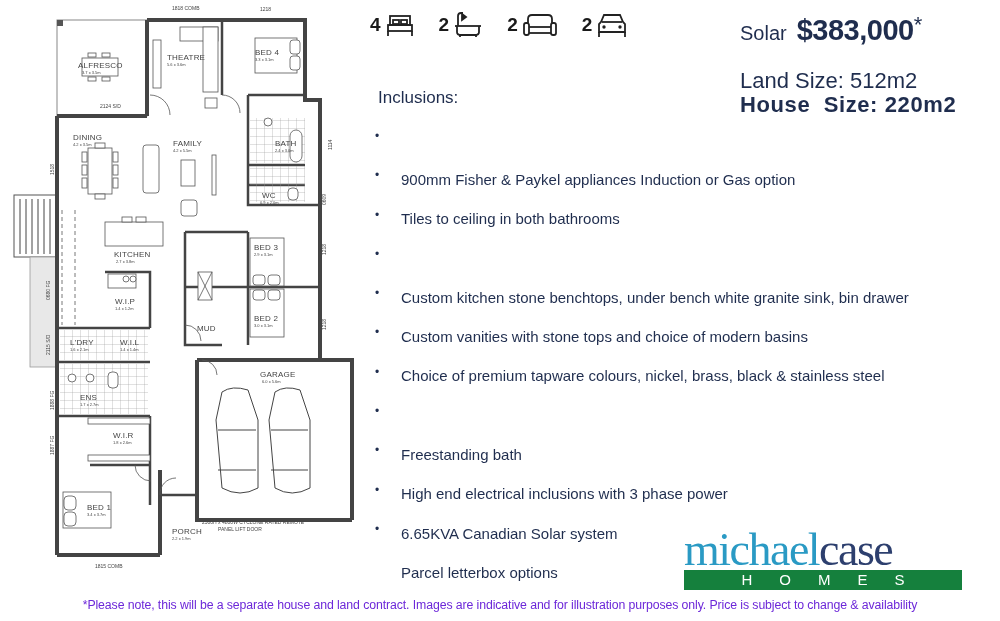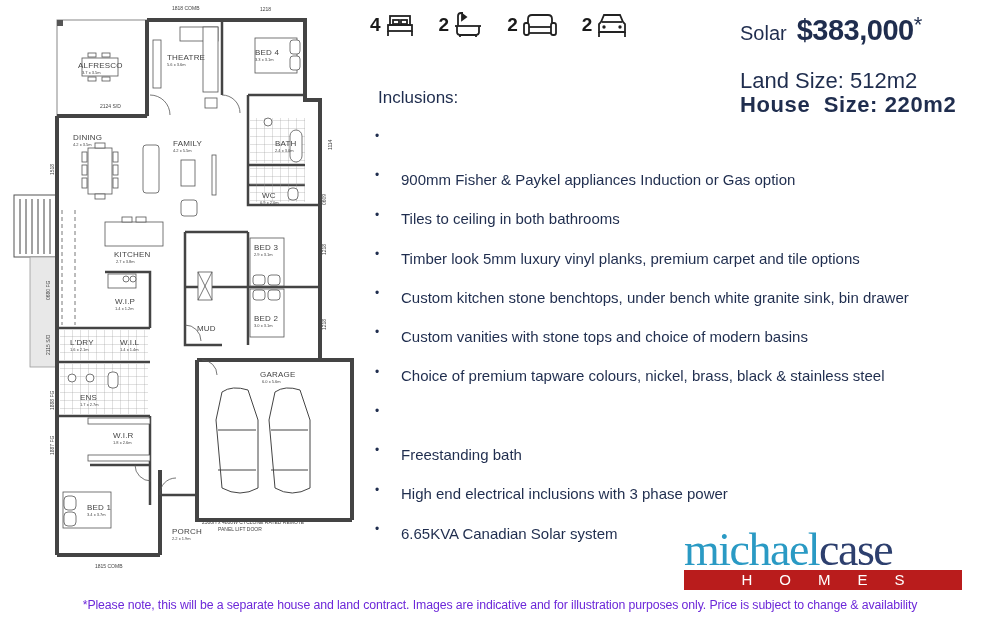--- a/index.html
+++ b/index.html
@@ -34,21 +34,21 @@
   .inclusions { position: absolute; left: 375px; top: 126px; list-style: none; font-family: "Liberation Sans", sans-serif; font-size: 15px; color: #1f2d4e; }
   .inclusions li { height: 39.3px; display: flex; align-items: flex-start; white-space: nowrap; }
   .inclusions .bullet { width: 26px; font-size: 12px; line-height: 20px; }
   .inclusions .text { line-height: 20px; margin-top: 44px; }
 
   
   .logo { position: absolute; left: 684px; top: 530px; width: 278px; }
   .logo .wordmark { font-family: "Liberation Serif", serif; font-size: 46px; line-height: 40px; letter-spacing: -1.5px; white-space: nowrap; }
   .logo .michael { color: #2a9ac4; }
   .logo .case { color: #2d3f6e; }
-  .logo .homes-bar { margin-top: 0px; height: 20px; width: 278px; background: #b91c1c; color: #ffffff; font-family: "Liberation Sans", sans-serif; font-size: 15px; line-height: 20px; letter-spacing: 27px; text-align: center; padding-left: 27px; }
+  .logo .homes-bar { margin-top: 0px; height: 20px; width: 278px; background: #15803d; color: #ffffff; font-family: "Liberation Sans", sans-serif; font-size: 15px; line-height: 20px; letter-spacing: 27px; text-align: center; padding-left: 27px; }
 
   
   .footer { position: absolute; left: 0; right: 0; top: 598px; text-align: center; font-family: "Liberation Sans", sans-serif; font-size: 12.3px; color: #6d28d9; letter-spacing: -0.1px; white-space: nowrap; }
 </style>
 </head>
 <body>
 
 <div class="plan">
   <svg viewBox="0 0 365 590">
     <defs>
@@ -341,21 +341,20 @@
   <li>
       <span class="bullet">•</span>
       <span class="text">900mm Fisher &amp; Paykel appliances Induction or Gas option</span>
     </li>
   <li>
       <span class="bullet">•</span>
       <span class="text">Tiles to ceiling in both bathrooms</span>
     </li>
   <li>
       <span class="bullet">•</span>
-      <span class="text">Timber look 5mm luxury vinyl planks, premium carpet and tile options</span>
     </li>
   <li>
       <span class="bullet">•</span>
       <span class="text">Custom kitchen stone benchtops, under bench white granite sink, bin drawer</span>
     </li>
   <li>
       <span class="bullet">•</span>
       <span class="text">Custom vanities with stone tops and choice of modern basins</span>
     </li>
   <li>
@@ -372,20 +371,21 @@
   <li>
       <span class="bullet">•</span>
       <span class="text">High end electrical inclusions with 3 phase power</span>
     </li>
   <li>
       <span class="bullet">•</span>
       <span class="text">6.65KVA Canadian Solar system</span>
     </li>
   <li>
       <span class="bullet">•</span>
+      <span class="text">Parcel letterbox options</span>
     </li>
 </ul>
 
 <div class="logo">
   <div class="wordmark"><span class="michael">michael</span><span class="case">case</span></div>
   <div class="homes-bar">HOMES</div>
 </div>
 
 <div class="footer">*Please note, this will be a separate house and land contract. Images are indicative and for illustration purposes only. Price is subject to change &amp; availability</div>
 

